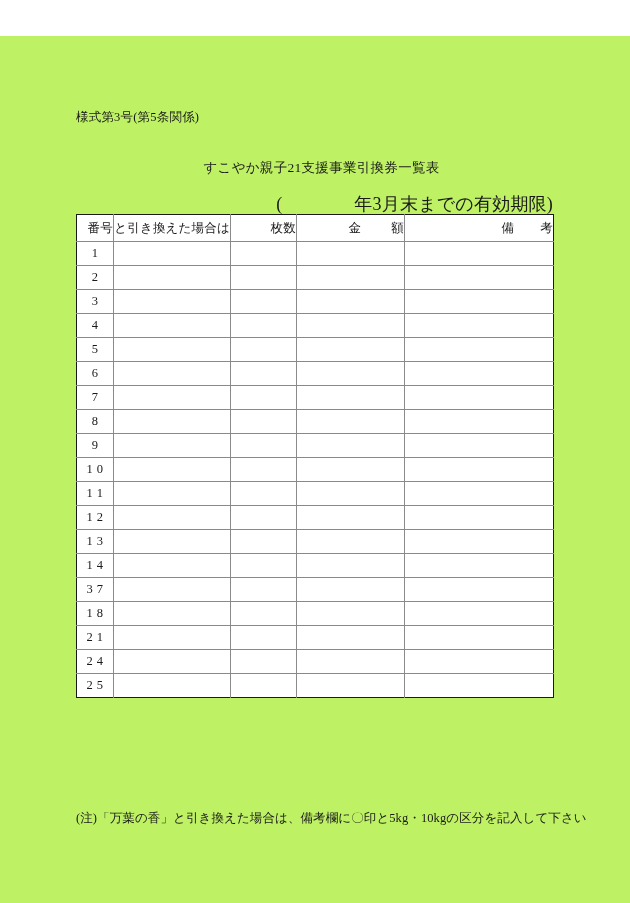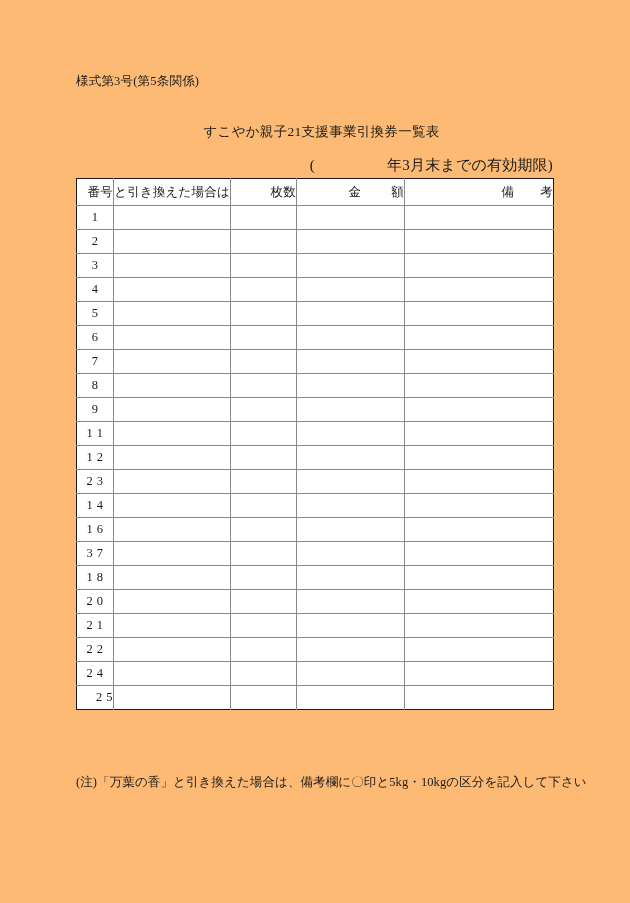--- a/index.html
+++ b/index.html
@@ -13,21 +13,22 @@
     height: 903px;
     position: relative;
     font-family: "Liberation Serif", "DejaVu Serif", serif;
     color: #1a1a1a;
     overflow: hidden;
   }
 
   .page {
     position: absolute;
     inset: 0;
-    background: #fdba74;
+    background: #bef264;
+    margin-top: 36px;
   }
 
   
   .form-no {
     position: absolute;
     left: 76px;
     top: 73px;
     font-size: 12.5px;
     letter-spacing: 0.2px;
     white-space: nowrap;
@@ -44,21 +45,21 @@
     letter-spacing: 0.3px;
     white-space: nowrap;
     padding-left: 13px;
   }
 
   
   .validity-line {
     position: absolute;
     right: 77px;
     top: 156px;
-    font-size: 15px;
+    font-size: 18px;
     white-space: nowrap;
     letter-spacing: 0.2px;
   }
   .validity-line .paren-open { margin-right: 72px; }
 
   
   .table-wrap {
     position: absolute;
     left: 76px;
     top: 178px;
@@ -84,21 +85,21 @@
     vertical-align: middle;
     letter-spacing: 0.2px;
     white-space: nowrap;
   }
   table.voucher-table tbody td {
     height: 23px;
     vertical-align: middle;
   }
   
   table.voucher-table thead th { border-top: none; }
-  table.voucher-table tbody tr:last-child td { border-bottom: none; text-align: right; }
+  table.voucher-table tbody tr:last-child td { border-bottom: none; }
   table.voucher-table tr > *:first-child { border-left: none; }
   table.voucher-table tr > *:last-child { border-right: none; }
 
   .col-no    { width: 37px; }
   .col-num   { width: 117px; }
   .col-sheet { width: 66px; }
   .col-amt   { width: 108px; }
   .col-note  { width: 149px; }
 
   td.cell-no {
@@ -212,84 +213,70 @@
             <td class="cell-blank"></td>
           </tr>
           <tr>
             <td class="cell-no">9</td>
             <td class="cell-blank"></td>
             <td class="cell-blank"></td>
             <td class="cell-blank"></td>
             <td class="cell-blank"></td>
           </tr>
           <tr>
+            <td class="cell-no">1 0</td>
+            <td class="cell-blank"></td>
+            <td class="cell-blank"></td>
+            <td class="cell-blank"></td>
+            <td class="cell-blank"></td>
+          </tr>
+          <tr>
             <td class="cell-no">1 1</td>
             <td class="cell-blank"></td>
             <td class="cell-blank"></td>
             <td class="cell-blank"></td>
             <td class="cell-blank"></td>
           </tr>
           <tr>
             <td class="cell-no">1 2</td>
             <td class="cell-blank"></td>
             <td class="cell-blank"></td>
             <td class="cell-blank"></td>
             <td class="cell-blank"></td>
           </tr>
           <tr>
-            <td class="cell-no">2 3</td>
+            <td class="cell-no">1 3</td>
             <td class="cell-blank"></td>
             <td class="cell-blank"></td>
             <td class="cell-blank"></td>
             <td class="cell-blank"></td>
           </tr>
           <tr>
             <td class="cell-no">1 4</td>
             <td class="cell-blank"></td>
             <td class="cell-blank"></td>
             <td class="cell-blank"></td>
             <td class="cell-blank"></td>
           </tr>
           <tr>
-            <td class="cell-no">1 6</td>
-            <td class="cell-blank"></td>
-            <td class="cell-blank"></td>
-            <td class="cell-blank"></td>
-            <td class="cell-blank"></td>
-          </tr>
-          <tr>
             <td class="cell-no">3 7</td>
             <td class="cell-blank"></td>
             <td class="cell-blank"></td>
             <td class="cell-blank"></td>
             <td class="cell-blank"></td>
           </tr>
           <tr>
             <td class="cell-no">1 8</td>
             <td class="cell-blank"></td>
             <td class="cell-blank"></td>
             <td class="cell-blank"></td>
             <td class="cell-blank"></td>
           </tr>
           <tr>
-            <td class="cell-no">2 0</td>
-            <td class="cell-blank"></td>
-            <td class="cell-blank"></td>
-            <td class="cell-blank"></td>
-            <td class="cell-blank"></td>
-          </tr>
-          <tr>
             <td class="cell-no">2 1</td>
-            <td class="cell-blank"></td>
-            <td class="cell-blank"></td>
-            <td class="cell-blank"></td>
-            <td class="cell-blank"></td>
-          </tr>
-          <tr>
-            <td class="cell-no">2 2</td>
             <td class="cell-blank"></td>
             <td class="cell-blank"></td>
             <td class="cell-blank"></td>
             <td class="cell-blank"></td>
           </tr>
           <tr>
             <td class="cell-no">2 4</td>
             <td class="cell-blank"></td>
             <td class="cell-blank"></td>
             <td class="cell-blank"></td>

